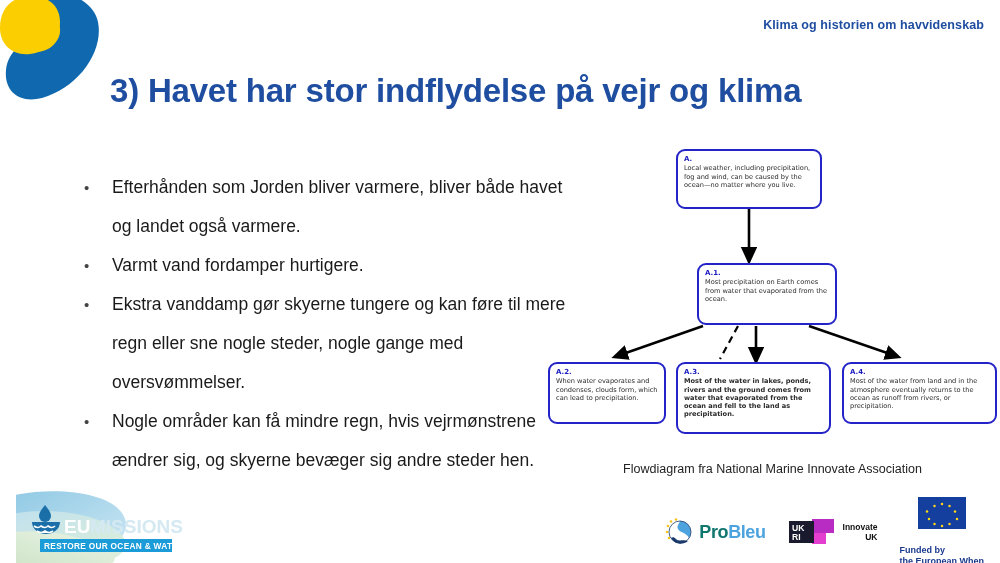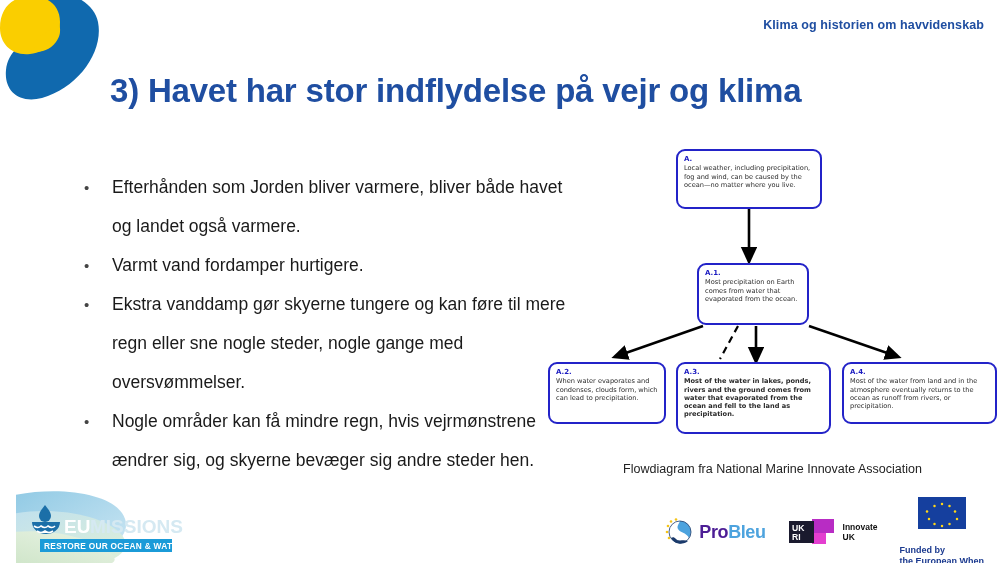--- a/index.html
+++ b/index.html
@@ -56,41 +56,41 @@
     box-sizing:border-box;
     padding:4px 5px 4px 6px;
     font-size:6.6px;
     line-height:8.3px;
     color:#2b2b2b;
     font-family:"DejaVu Sans", sans-serif;
   }
   .fbox b{color:#1a1ac0;font-size:7.0px;display:block;margin-bottom:1px;}
 
   #box-a   {left:131px; top:4px;   width:146px; height:60px;}
-  #box-a1  {left:152px; top:118px; width:112px; height:62px;}
+  #box-a1  {left:152px; top:118px; width:140px; height:62px;}
   #box-a2  {left:3px;   top:217px; width:118px; height:62px;}
   #box-a3  {left:131px; top:217px; width:155px; height:72px;font-weight:bold;}
   #box-a4  {left:297px; top:217px; width:155px; height:62px;}
 
   .caption{
     position:absolute;left:545px;top:462px;width:455px;
     text-align:center;font-size:12.5px;color:#222;
   }
 
   
   .eu-missions{position:absolute;left:0;bottom:0;width:196px;height:74px;overflow:hidden;margin-left:16px;}
   .footer-logos{position:absolute;right:16px;bottom:14px;height:34px;display:flex;align-items:center;gap:22px;}
 
   .pb-wrap{display:flex;align-items:center;gap:5px;}
   .pb-text{font-size:18px;font-weight:bold;letter-spacing:-0.4px;}
-  .pb-pro{color:#4c1d95;}
+  .pb-pro{color:#0f766e;}
   .pb-bleu{color:#4da3de;}
 
   .ukri-wrap{display:flex;align-items:center;gap:7px;}
-  .ukri-text{font-size:8.5px;line-height:10px;color:#111;font-weight:bold;}
+  .ukri-text{font-size:8.5px;line-height:10px;color:#111;font-weight:bold;text-align:right;}
 
   .eu-wrap{display:flex;align-items:center;gap:16px;flex-direction:column;}
   .eu-text{font-size:9px;line-height:11px;color:#1b3a8f;font-weight:bold;}
 </style>
 </head>
 <body>
 
 <div class="slide">
 
   <svg class="corner-logo" viewBox="0 0 108 110">

